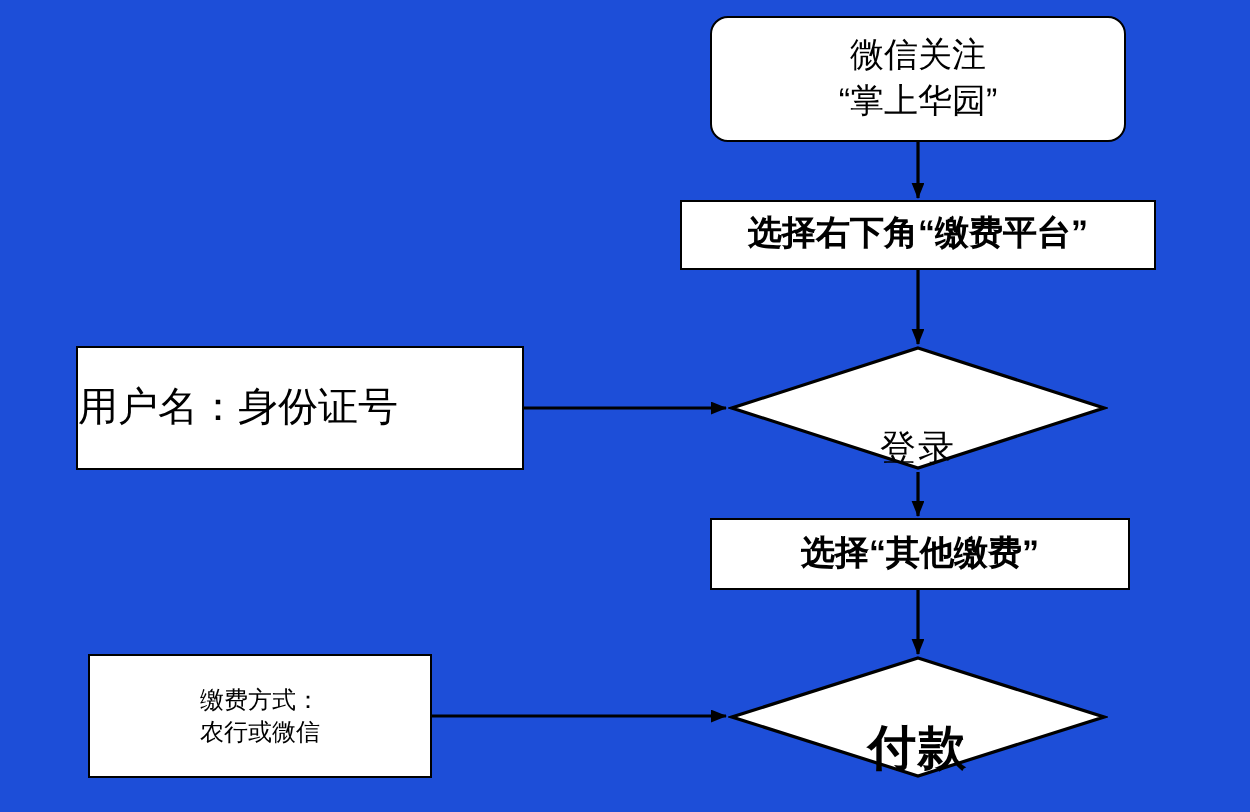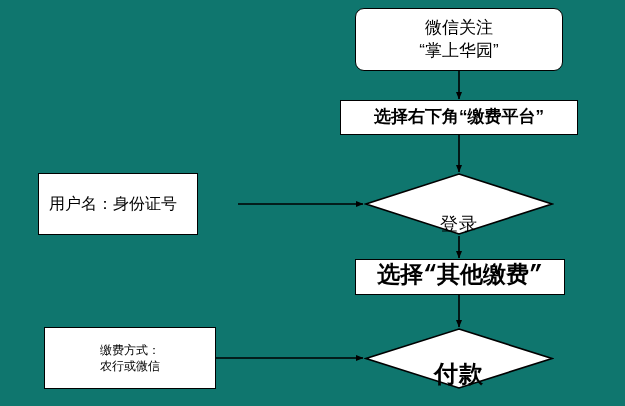--- a/index.html
+++ b/index.html
@@ -4,21 +4,21 @@
 <style>
   html, body {
     margin: 0;
     padding: 0;
     background: #ffffff;
   }
   #canvas {
     position: relative;
     width: 625px;
     height: 406px;
-    background: #0f766e;
+    background: #1d4ed8;
     font-family: "Liberation Sans", "DejaVu Sans", sans-serif;
     overflow: hidden;
   }
   .node {
     position: absolute;
     box-sizing: border-box;
     border: 1.5px solid #000000;
     background: #ffffff;
     display: flex;
     flex-direction: column;
@@ -107,25 +107,25 @@
 
   <div class="diamond-wrap" style="left:364px; top:172px; width:190px; height:64px;">
     <svg width="190" height="64" viewBox="0 0 190 64">
       <polygon points="95,2 188,32 95,62 2,32" fill="#ffffff" stroke="#000000" stroke-width="1.6"></polygon>
     </svg>
     <div class="diamond-label" style="font-size:18px;">
       <span>登录</span>
     </div>
   </div>
 
-  <div class="node rect left-box" style="left:38px; top:173px; width:160px; height:62px; font-size:16px; align-items:flex-start; padding-left:10px; text-align:left;">
+  <div class="node rect left-box" style="left:38px; top:173px; width:224px; height:62px; font-size:20px; align-items:flex-start; text-align:left;">
     <span class="line1">用户名：身份证号</span>
   </div>
 
-  <div class="node rect" style="left:355px; top:259px; width:210px; height:36px; font-size:23px; font-weight:bold;font-family:Liberation Mono, monospace;">
+  <div class="node rect" style="left:355px; top:259px; width:210px; height:36px; font-size:17px; font-weight:bold;">
     <span class="line1">选择“其他缴费”</span>
   </div>
 
   <div class="diamond-wrap" style="left:364px; top:327px; width:190px; height:63px;">
     <svg width="190" height="63" viewBox="0 0 190 63">
       <polygon points="95,2 188,31.5 95,61 2,31.5" fill="#ffffff" stroke="#000000" stroke-width="1.6"></polygon>
     </svg>
     <div class="diamond-label" style="font-size:24px; font-weight:bold;">
       <span>付款</span>
     </div>

